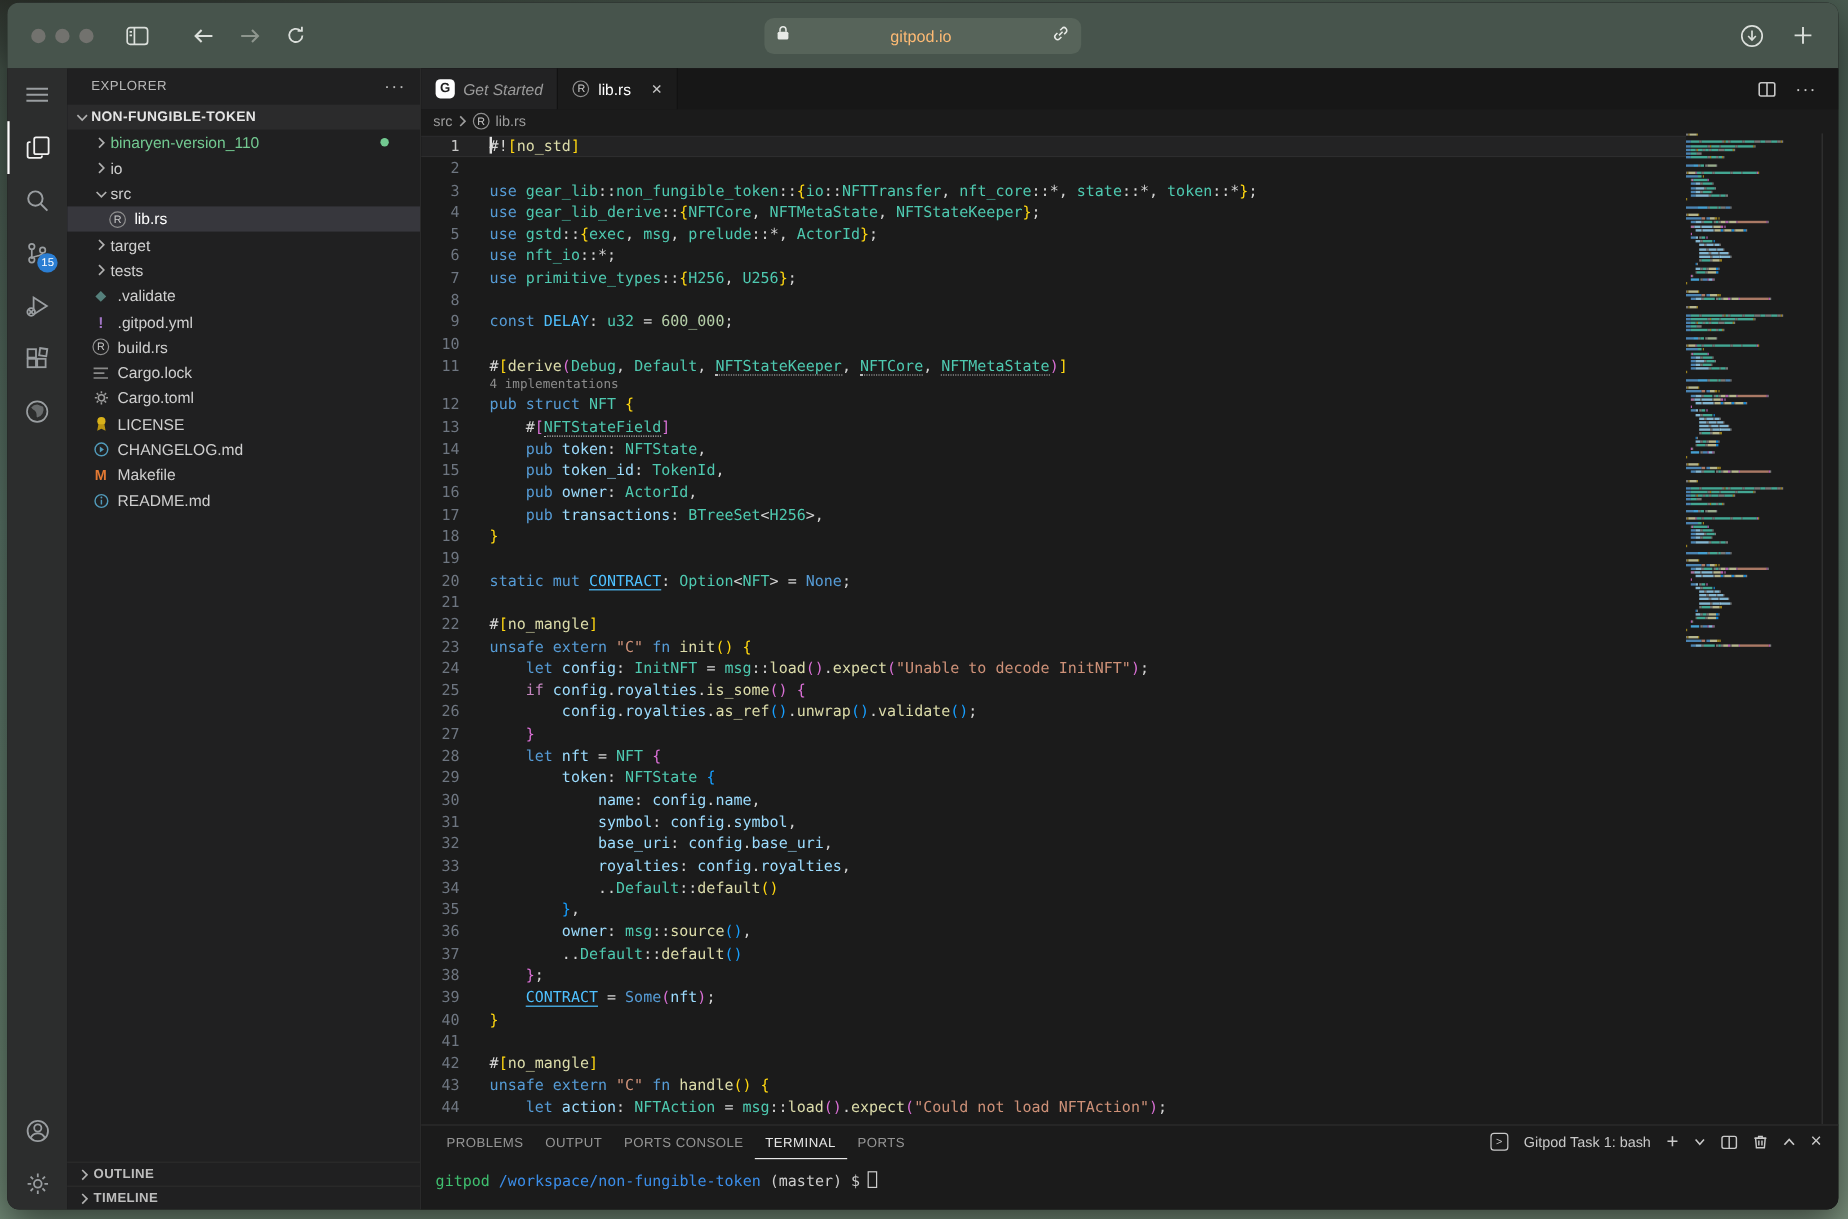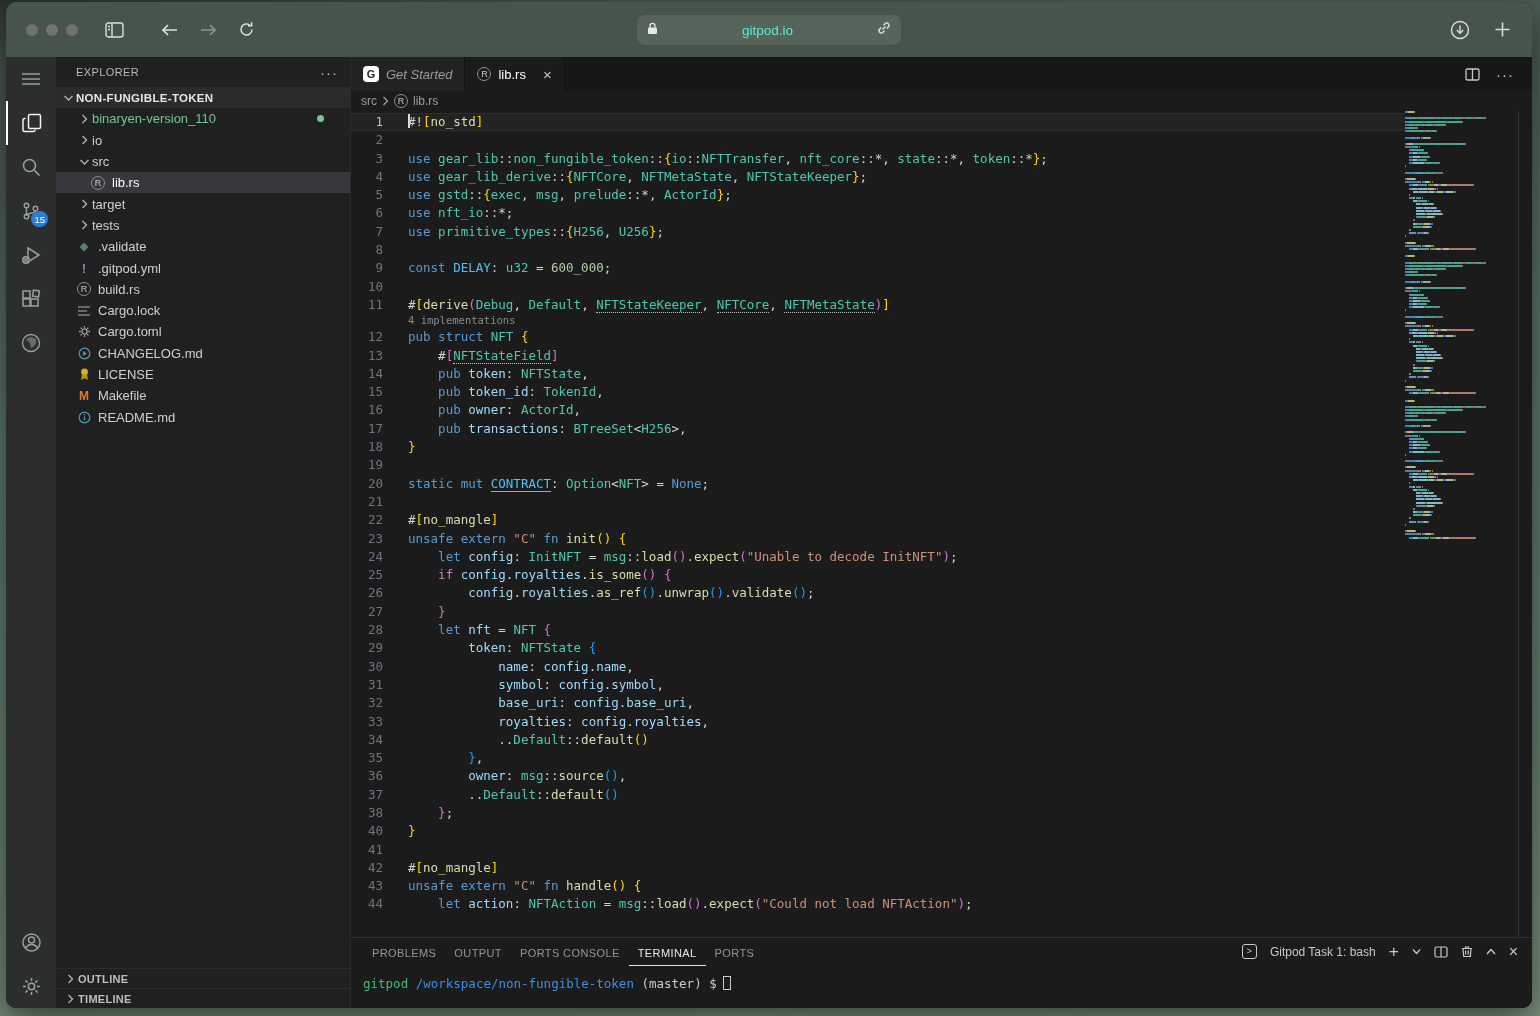--- a/index.html
+++ b/index.html
@@ -11,21 +11,21 @@
   
   .toolbar{height:55px;background:#47544c;display:flex;align-items:center;position:relative;}
   .lights{display:flex;gap:8px;margin-left:20px}
   .light{width:12px;height:12px;border-radius:50%;background:#72726e}
   .tb-btn{background:none;border:none;padding:0;margin:0;display:flex;align-items:center;justify-content:center;
     width:28px;height:28px;color:#dbdfdb;cursor:pointer}
   .tb-btn.dim{color:#8e968e}
   .tb-btn svg{display:block}
   .urlbar{position:absolute;left:50%;transform:translateX(-50%);top:13px;width:264px;height:30px;border-radius:8px;
     background:#57645a;display:flex;align-items:center;padding:0 10px;color:#e7eae6}
-  .urlbar .url{flex:1;text-align:center;font-size:13.5px;color:#5eead4}
+  .urlbar .url{flex:1;text-align:center;font-size:13.5px;color:#fdba74}
   .tb-right{position:absolute;right:16px;display:flex;gap:14px;align-items:center}
   
   .ide{position:absolute;top:55px;left:0;right:0;bottom:0;display:flex}
   .activitybar{width:50px;background:#2c2d2d;display:flex;flex-direction:column;align-items:center;flex:none}
   .ab-icon{width:50px;height:44px;display:flex;align-items:center;justify-content:center;color:#9a9ea1;position:relative;cursor:pointer}
   .ab-icon.active{color:#f2f2f2;border-left:2px solid #fff}
   .ab-icon .badge{position:absolute;right:8px;bottom:6px;min-width:16px;height:16px;border-radius:9px;background:#2b7ed3;
     color:#fff;font-size:9.5px;display:flex;align-items:center;justify-content:center;padding:0 3px}
   .ab-spacer{flex:1}
   .sidebar{width:295px;background:#202021;border-right:1px solid #2a2a2a;display:flex;flex-direction:column;flex:none;color:#cfcfcf}
@@ -321,35 +321,35 @@
             <span class="ficon">
               <svg width="13" height="13" viewBox="0 0 13 13" fill="none" stroke="#9d9d9d" stroke-width="1.3">
                 <circle cx="6.5" cy="6.5" r="2.6"></circle>
                 <path d="M6.5 1v1.8M6.5 10.2V12M1 6.5h1.8M10.2 6.5H12M2.6 2.6l1.3 1.3M9.1 9.1l1.3 1.3M10.4 2.6L9.1 3.9M3.9 9.1l-1.3 1.3"></path>
               </svg>
             </span>
             <span class="tlabel">Cargo.toml</span>
           </div>
           <div class="trow" style="padding-left: 20px;">
             <span class="ficon">
+              <svg width="11" height="13" viewBox="0 0 11 13">
+                <circle cx="5.5" cy="4" r="3.4" fill="#d9b21a"></circle>
+                <path d="M3 6.5L2 12l3.5-1.8L9 12 8 6.5z" fill="#b99412"></path>
+              </svg>
+            </span>
+            <span class="tlabel">LICENSE</span>
+          </div>
+          <div class="trow" style="padding-left: 20px;">
+            <span class="ficon">
               <svg width="13" height="13" viewBox="0 0 13 13" fill="none" stroke="#519aba" stroke-width="1.2">
                 <circle cx="6.5" cy="6.5" r="5.3"></circle>
                 <path d="M5.2 4l3.4 2.5-3.4 2.5z" fill="#519aba" stroke="none"></path>
               </svg>
             </span>
             <span class="tlabel">CHANGELOG.md</span>
-          </div>
-          <div class="trow" style="padding-left: 20px;">
-            <span class="ficon">
-              <svg width="11" height="13" viewBox="0 0 11 13">
-                <circle cx="5.5" cy="4" r="3.4" fill="#d9b21a"></circle>
-                <path d="M3 6.5L2 12l3.5-1.8L9 12 8 6.5z" fill="#b99412"></path>
-              </svg>
-            </span>
-            <span class="tlabel">LICENSE</span>
           </div>
           <div class="trow" style="padding-left: 20px;">
             <span class="ficon">
               <span style="color:#e37933;font-weight:bold;font-size:12px">M</span>
             </span>
             <span class="tlabel">Makefile</span>
           </div>
           <div class="trow" style="padding-left: 20px;">
             <span class="ficon">
               <svg width="13" height="13" viewBox="0 0 13 13" fill="none" stroke="#519aba" stroke-width="1.2">
@@ -446,20 +446,21 @@
             <div class="crow"><span class="ln">29</span><span class="lcode"><span class="w">        </span><span class="v">token</span><span class="w">: </span><span class="t">NFTState</span><span class="w"> </span><span class="b3">{</span></span></div>
             <div class="crow"><span class="ln">30</span><span class="lcode"><span class="w">            </span><span class="v">name</span><span class="w">: </span><span class="v">config</span><span class="w">.</span><span class="v">name</span><span class="w">,</span></span></div>
             <div class="crow"><span class="ln">31</span><span class="lcode"><span class="w">            </span><span class="v">symbol</span><span class="w">: </span><span class="v">config</span><span class="w">.</span><span class="v">symbol</span><span class="w">,</span></span></div>
             <div class="crow"><span class="ln">32</span><span class="lcode"><span class="w">            </span><span class="v">base_uri</span><span class="w">: </span><span class="v">config</span><span class="w">.</span><span class="v">base_uri</span><span class="w">,</span></span></div>
             <div class="crow"><span class="ln">33</span><span class="lcode"><span class="w">            </span><span class="v">royalties</span><span class="w">: </span><span class="v">config</span><span class="w">.</span><span class="v">royalties</span><span class="w">,</span></span></div>
             <div class="crow"><span class="ln">34</span><span class="lcode"><span class="w">            ..</span><span class="t">Default</span><span class="w">::</span><span class="f">default</span><span class="b1">()</span></span></div>
             <div class="crow"><span class="ln">35</span><span class="lcode"><span class="w">        </span><span class="b3">}</span><span class="w">,</span></span></div>
             <div class="crow"><span class="ln">36</span><span class="lcode"><span class="w">        </span><span class="v">owner</span><span class="w">: </span><span class="t">msg</span><span class="w">::</span><span class="f">source</span><span class="b3">()</span><span class="w">,</span></span></div>
             <div class="crow"><span class="ln">37</span><span class="lcode"><span class="w">        ..</span><span class="t">Default</span><span class="w">::</span><span class="f">default</span><span class="b3">()</span></span></div>
             <div class="crow"><span class="ln">38</span><span class="lcode"><span class="w">    </span><span class="b2">}</span><span class="w">;</span></span></div>
+            <div class="crow"><span class="ln">39</span><span class="lcode"><span class="w">    </span><span class="qu">CONTRACT</span><span class="w"> = </span><span class="k">Some</span><span class="b2">(</span><span class="v">nft</span><span class="b2">)</span><span class="w">;</span></span></div>
             <div class="crow"><span class="ln">40</span><span class="lcode"><span class="b1">}</span></span></div>
             <div class="crow"><span class="ln">41</span><span class="lcode"></span></div>
             <div class="crow"><span class="ln">42</span><span class="lcode"><span class="w">#</span><span class="b1">[</span><span class="a">no_mangle</span><span class="b1">]</span></span></div>
             <div class="crow"><span class="ln">43</span><span class="lcode"><span class="k">unsafe extern </span><span class="s">"C"</span><span class="k"> fn </span><span class="f">handle</span><span class="b1">()</span><span class="w"> </span><span class="b1">{</span></span></div>
             <div class="crow"><span class="ln">44</span><span class="lcode"><span class="w">    </span><span class="k">let </span><span class="v">action</span><span class="w">: </span><span class="t">NFTAction</span><span class="w"> = </span><span class="t">msg</span><span class="w">::</span><span class="f">load</span><span class="b2">()</span><span class="w">.</span><span class="f">expect</span><span class="b2">(</span><span class="s">"Could not load NFTAction"</span><span class="b2">)</span><span class="w">;</span></span></div>
           </div>
         <div class="minimap" id="minimap">
             <div class="mrow">
               <span style="width: 1.9px; background: rgb(143, 143, 143); opacity: 0.8;"></span>
               <span style="width: 0.95px; background: rgb(184, 154, 32); opacity: 0.8;"></span>

